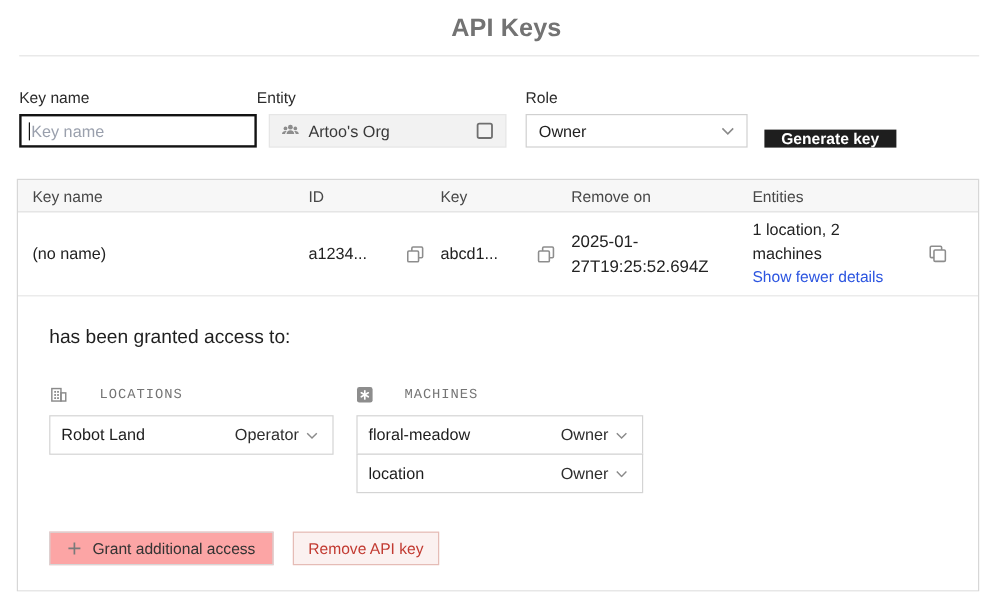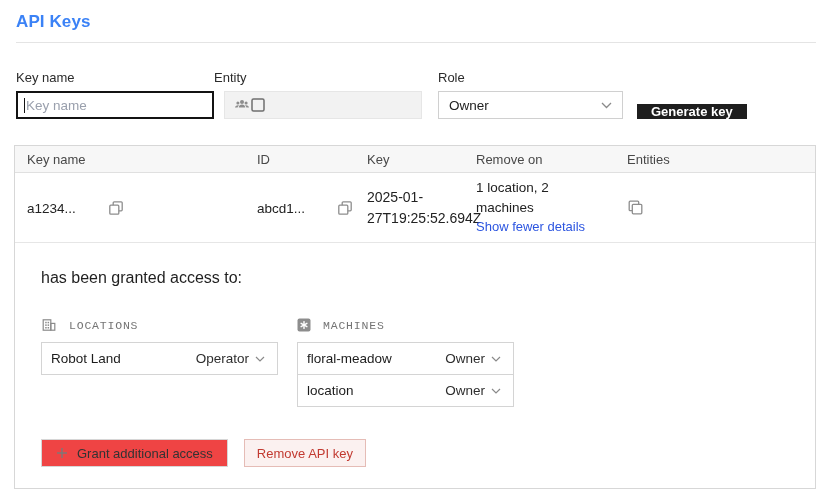--- a/index.html
+++ b/index.html
@@ -1,19 +1,19 @@
 <!DOCTYPE html>
 <html><head>
 <meta charset="utf-8">
 <style>
   * { box-sizing: border-box; margin: 0; padding: 0; }
   html, body { width: 828px; height: 493px; overflow: hidden; background: #ffffff; }
   body { font-family: "Liberation Sans", sans-serif; color: #222; }
 
-  .page-title { font-size: 17px; font-weight: 700; color: #3b82f6; padding: 12px 0 0 16px; letter-spacing: .1px; }
+  .page-title { font-size: 21px; font-weight: 700; color: #737373; padding: 12px 0 0 16px; letter-spacing: .1px; text-align: center; }
   .title-divider { border: none; border-top: 1px solid #e4e4e4; margin: 10px 12px 0 16px; }
 
   
   .form-row { display: flex; align-items: flex-end; margin: 27px 12px 0 16px; }
   .field { display: flex; flex-direction: column; }
   .field-label { font-size: 13px; color: #2b2b2b; margin-bottom: 6px; }
   .text-input { position: relative; width: 198px; height: 28px; border: 2px solid #131313; background: #fff;
                 display: flex; align-items: center; padding: 0 6px; }
   .text-input .placeholder { font-size: 13.5px; color: #9aa0ad; }
   .caret { width: 1px; height: 15px; background: #131313; margin-right: 1px; }
@@ -29,44 +29,44 @@
               padding: 0 14px; cursor: pointer; }
 
   
   .panel { margin: 26px 12px 0 14px; border: 1px solid #d7d7d7; background: #fff; }
   .tbl-grid { display: grid; grid-template-columns: 230px 110px 109px 151px 1fr 30px; align-items: center; padding: 0 12px; }
   .tbl-head { background: #f7f7f7; border-bottom: 1px solid #e0e0e0; height: 27px; }
   .tbl-head .th { font-size: 13px; color: #484848; }
   .tbl-row { min-height: 70px; border-bottom: 1px solid #e6e6e6; padding-top: 2px; padding-bottom: 2px; }
   .muted { color: #9b9b9b; }
   .cell { font-size: 13.5px; color: #222; }
-  .cell-with-icon { display: flex; align-items: flex-end; gap: 32px; }
+  .cell-with-icon { display: flex; align-items: center; gap: 32px; }
   .created-cell { max-width: 122px; font-size: 14px; line-height: 1.45; word-break: normal; }
   .entities-cell { max-width: 112px; line-height: 1.45; font-size: 13.5px; }
   .link { font-size: 13px; color: #2c55e0; text-decoration: none; cursor: pointer; display: inline-block; margin-top: 1px; }
   .icon-btn { background: none; border: none; cursor: pointer; padding: 0; display: inline-flex; align-items: center; }
 
   
   .details { padding: 26px 26px 21px 26px; }
   .granted-text { font-size: 16px; color: #1f1f1f; }
   .access-sections { display: flex; gap: 19px; margin-top: 30px; align-items: flex-start; }
-  .section-header { display: flex; align-items: center; gap: 12px; margin-bottom: 9px; height: 16px; }
+  .section-header { display: flex; align-items: center; gap: 26px; margin-bottom: 9px; height: 16px; }
   .section-label { font-family: "Liberation Mono", monospace; font-size: 11.5px; letter-spacing: .8px; color: #757575; }
   .access-col-locations { width: 237px; }
-  .access-col-machines { width: 217px; }
+  .access-col-machines { width: 239px; }
   .access-row { display: flex; align-items: center; justify-content: space-between; height: 33px;
                 border: 1px solid #d4d4d4; background: #fff; padding: 0 12px 0 9px; }
   .access-row + .access-row { margin-top: -1px; }
   .access-name { font-size: 13.5px; color: #1c1c1c; }
   .role-select { display: flex; align-items: center; gap: 6px; cursor: pointer; background: none; border: none; padding: 0;
                  font-family: "Liberation Sans", sans-serif; }
   .role-select .role-value { font-size: 13.5px; color: #2e2e2e; }
 
   .detail-buttons { display: flex; gap: 16px; margin-top: 32px; }
-  .btn-secondary { height: 28px; display: inline-flex; align-items: center; gap: 9px; background: #ef4444;
+  .btn-secondary { height: 28px; display: inline-flex; align-items: center; gap: 9px; background: #fca5a5;
                    border: 1px solid #d6d6d6; font-family: "Liberation Sans", sans-serif; font-size: 13px;
                    color: #333; padding: 0 14px; cursor: pointer; }
   .btn-danger { height: 28px; background: #fbf1f0; border: 1px solid #e5bcb6; color: #c23a31;
                 font-family: "Liberation Sans", sans-serif; font-size: 13px; padding: 0 12px; cursor: pointer; text-align: right; }
 
   .next-section-stub { margin: 6px 12px 0 14px; height: 12px; background: #f7f7f7;
                        border: 1px solid #d7d7d7; border-bottom: none; }
 
   svg { display: block; }
 </style>
@@ -92,20 +92,21 @@
       <span>
         <svg width="16" height="16" viewBox="0 0 16 16" fill="#8d8d8d">
           <circle cx="8" cy="5" r="2"></circle>
           <circle cx="3.9" cy="6" r="1.55"></circle>
           <circle cx="12.1" cy="6" r="1.55"></circle>
           <path d="M8 7.6c-1.8 0-3.2 1.3-3.2 3h6.4c0-1.7-1.4-3-3.2-3z"></path>
           <path d="M3.9 8.2c-1.6 0-2.9 1.1-2.9 2.4h2.6c.1-.9.6-1.7 1.3-2.2-.3-.1-.6-.2-1-.2z"></path>
           <path d="M12.1 8.2c1.6 0 2.9 1.1 2.9 2.4h-2.6c-.1-.9-.6-1.7-1.3-2.2.3-.1.6-.2 1-.2z"></path>
         </svg>
       </span>
+      <span class="entity-name">Artoo's Org</span>
       <span>
         <svg width="16" height="16" viewBox="0 0 16 16" fill="none" stroke="#6f6f6f" stroke-width="1.5">
           <rect x="2" y="2" width="12" height="12" rx="1.5"></rect>
         </svg>
       </span>
     </div>
   </div>
 
   <div class="field role-field">
     <span class="field-label">Role</span>
@@ -127,20 +128,21 @@
   <div class="tbl-grid tbl-head">
     <span class="th">Key name</span>
     <span class="th">ID</span>
     <span class="th">Key</span>
     <span class="th">Remove on</span>
     <span class="th">Entities</span>
     <span></span>
   </div>
 
   <div class="tbl-grid tbl-row">
+    <span class="cell muted">(no name)</span>
 
     <span class="cell cell-with-icon">
       <span>a1234...</span>
       <button class="icon-btn">
         <svg width="16" height="16" viewBox="0 0 16 16" fill="none" stroke="#8d8d8d" stroke-width="1.3">
           <rect x="5.2" y="1.8" width="9" height="9" rx="1"></rect>
           <rect x="1.8" y="5.2" width="9" height="9" rx="1" fill="#ffffff"></rect>
         </svg>
       </button>
     </span>

